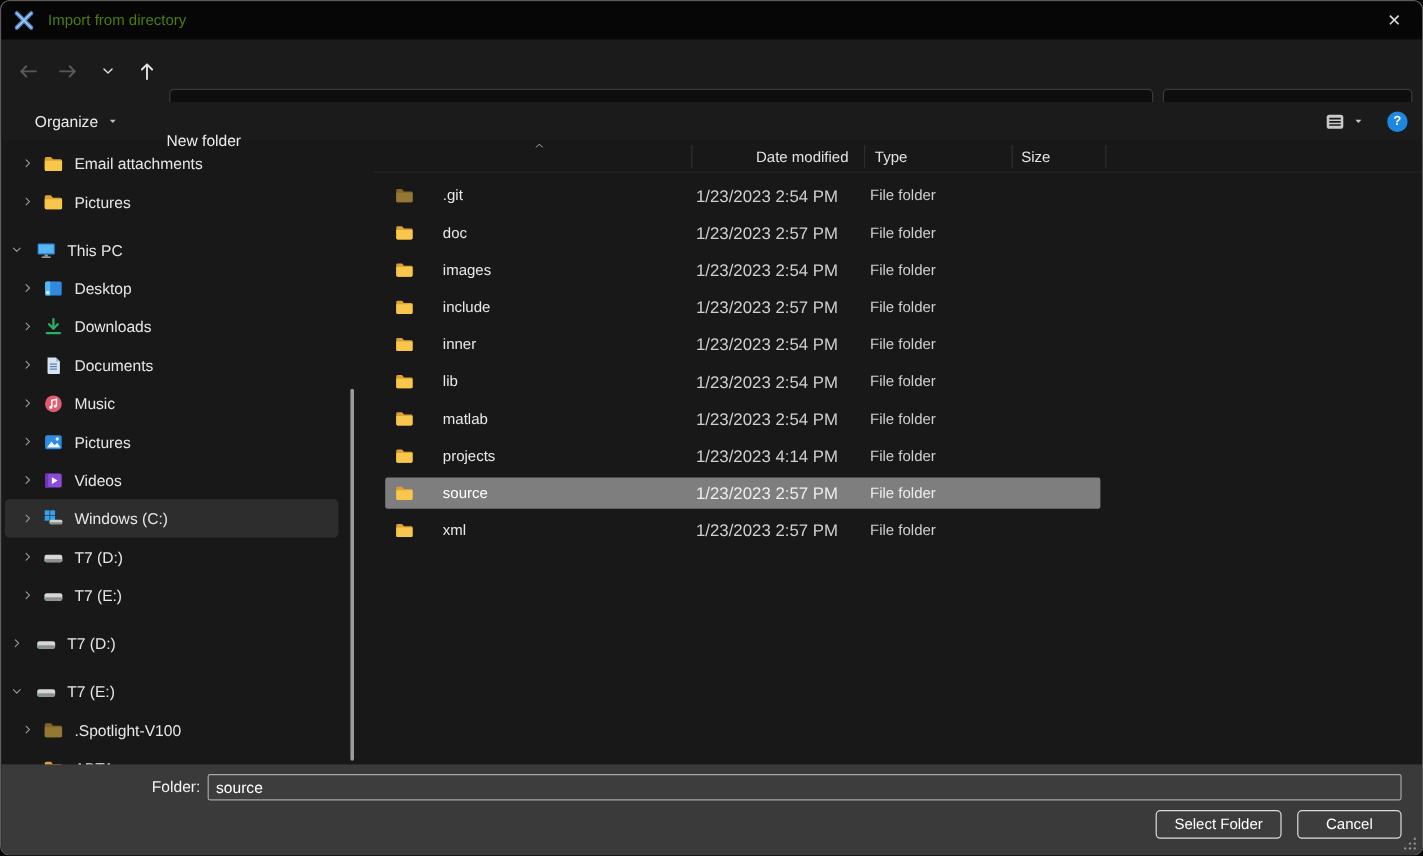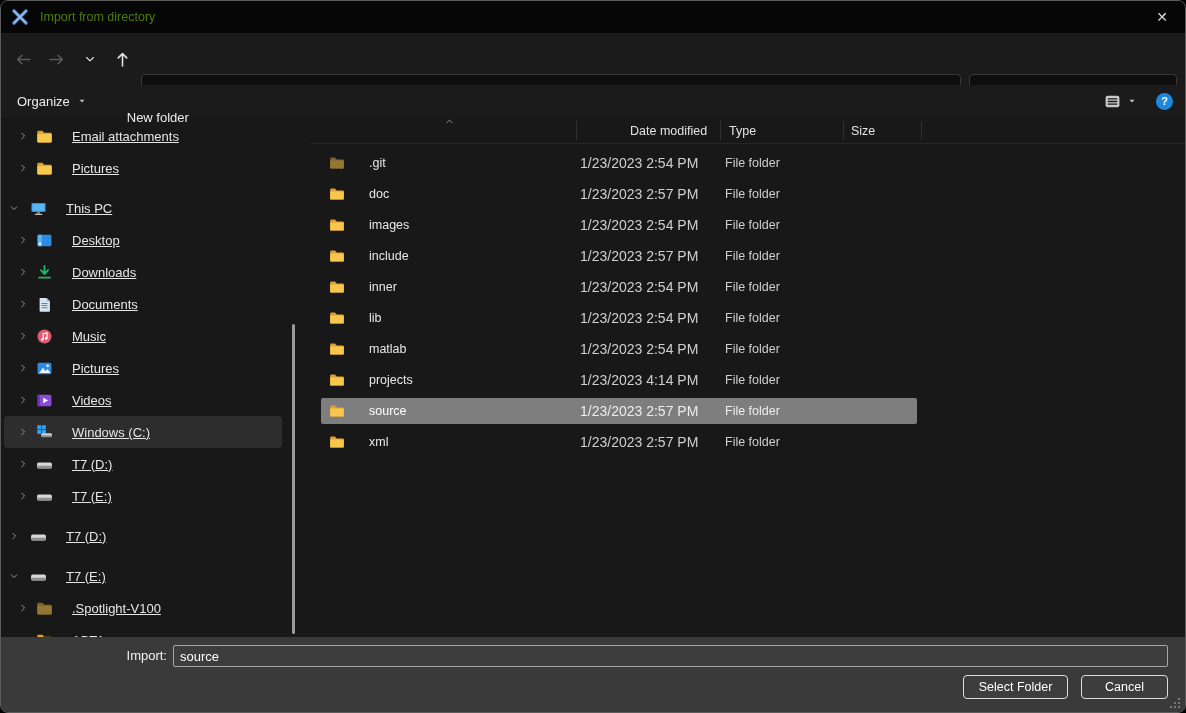--- a/index.html
+++ b/index.html
@@ -39,42 +39,42 @@
 
   .searchbox { position:absolute; left:968px; top:41px; width:208px; height:34px;
     background:#0e0e0e; border:1px solid #3a3a3a; border-radius:4px;
     display:flex; align-items:center; padding:0 8px 0 12px; }
   .search-ic { width:15px; height:15px; color:#a8a8a8; flex:none; }
   .searchbox input { flex:1; min-width:0; background:transparent; border:none; outline:none;
     color:#d8d8d8; font-size:12.5px; margin-left:10px; font-family:"Liberation Sans", sans-serif; }
   .searchbox input::placeholder { color:#8f8f8f; }
 
   
-  .commandbar { height:32px; background:#1b1b1b; display:flex; align-items:center; padding-left:8px; position:relative; }
+  .commandbar { height:32px; background:#1b1b1b; display:flex; align-items:center; padding-left:20px; position:relative; }
   .cmd-btn { display:flex; align-items:center; gap:7px; font-size:13px; color:#ececec; padding:4px 8px; border-radius:4px; }
   .cmd-btn + .cmd-btn { margin-left:24px;margin-top:32px; }
   .cmd-caret { width:10px; height:10px; color:#bdbdbd; }
   .cmd-right { position:absolute; right:12px; display:flex; align-items:center; gap:14px; }
   .view-btn { display:flex; align-items:center; gap:6px; color:#c9c9c9; padding:3px 5px; }
   .help-btn { width:17px; height:17px; border-radius:50%; background:#1e87e0; color:#fff;
     font-size:11px; font-weight:bold; display:flex; align-items:center; justify-content:center; }
 
   
   .sidebar { position:absolute; left:0; top:116px; width:300px; height:522px; overflow:hidden; padding-top:3px; }
   .tree-row { height:32px; margin-left:3px; width:278px; display:flex; align-items:center; border-radius:4px; }
   .tree-row.group-gap { margin-top:8px; }
   .tree-row.selected { background:#2d2d2d; }
   .lvl-root { padding-left:2px; }
   .lvl-child { padding-left:11px; }
   .tw { width:16px; height:16px; display:flex; align-items:center; justify-content:center; color:#9a9a9a; flex:none; }
   .chev { width:10px; height:10px; }
   .ic17 { width:17px; height:17px; flex:none; }
   .lvl-root .ic17 { margin-left:8px; }
   .lvl-child .ic17 { margin-left:5px; }
-  .tree-label { font-size:13px; color:#e6e6e6; margin-left:19px; white-space:nowrap;text-decoration:underline; }
+  .tree-label { font-size:13px; color:#e6e6e6; margin-left:9px; white-space:nowrap; }
   .dim { opacity:.55; }
   .sidebar-scrollbar { position:absolute; left:291px; top:323px; width:3px; height:310px; background:#9a9a9a; border-radius:2px; }
 
   
   .filepane { position:absolute; left:310px; top:116px; right:0; height:522px; }
   .list-header { height:27px; position:relative; border-bottom:1px solid #262626; }
   .hcell { position:absolute; top:0; height:27px; display:flex; align-items:center; font-size:12.5px; color:#e3e3e3; }
   .h-name { left:0;   width:265px; padding-left:26px; }
   .h-date { left:265px; width:144px; padding-left:8px;margin-left:46px; }
   .h-type { left:409px; width:123px; padding-left:9px; }
@@ -587,21 +587,21 @@
           </svg>
         <span class="c-name">xml</span>
         <span class="c-date">1/23/2023 2:57 PM</span>
         <span class="c-type">File folder</span>
         <span class="c-size"></span>
       </div>
     </div>
   </div>
 
   <div class="footer">
-    <label class="folder-label">Import:</label>
+    <label class="folder-label">Folder:</label>
     <input class="folder-input" type="text" value="source" style="">
     <button class="btn btn-select">Select Folder</button>
     <button class="btn btn-cancel">Cancel</button>
     <svg class="resize-grip" viewBox="0 0 12 12">
         <use href="#i-grip"></use>
       </svg>
   </div>
 
 </div>
 

